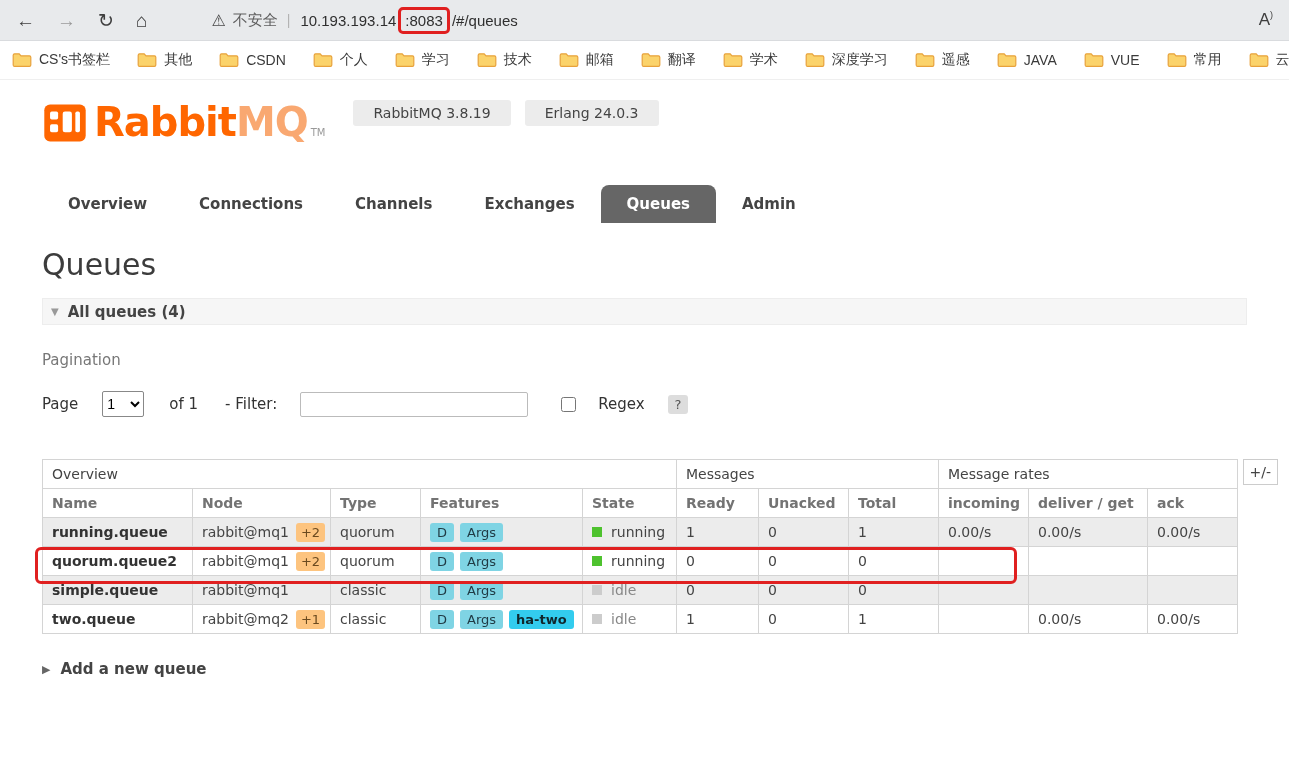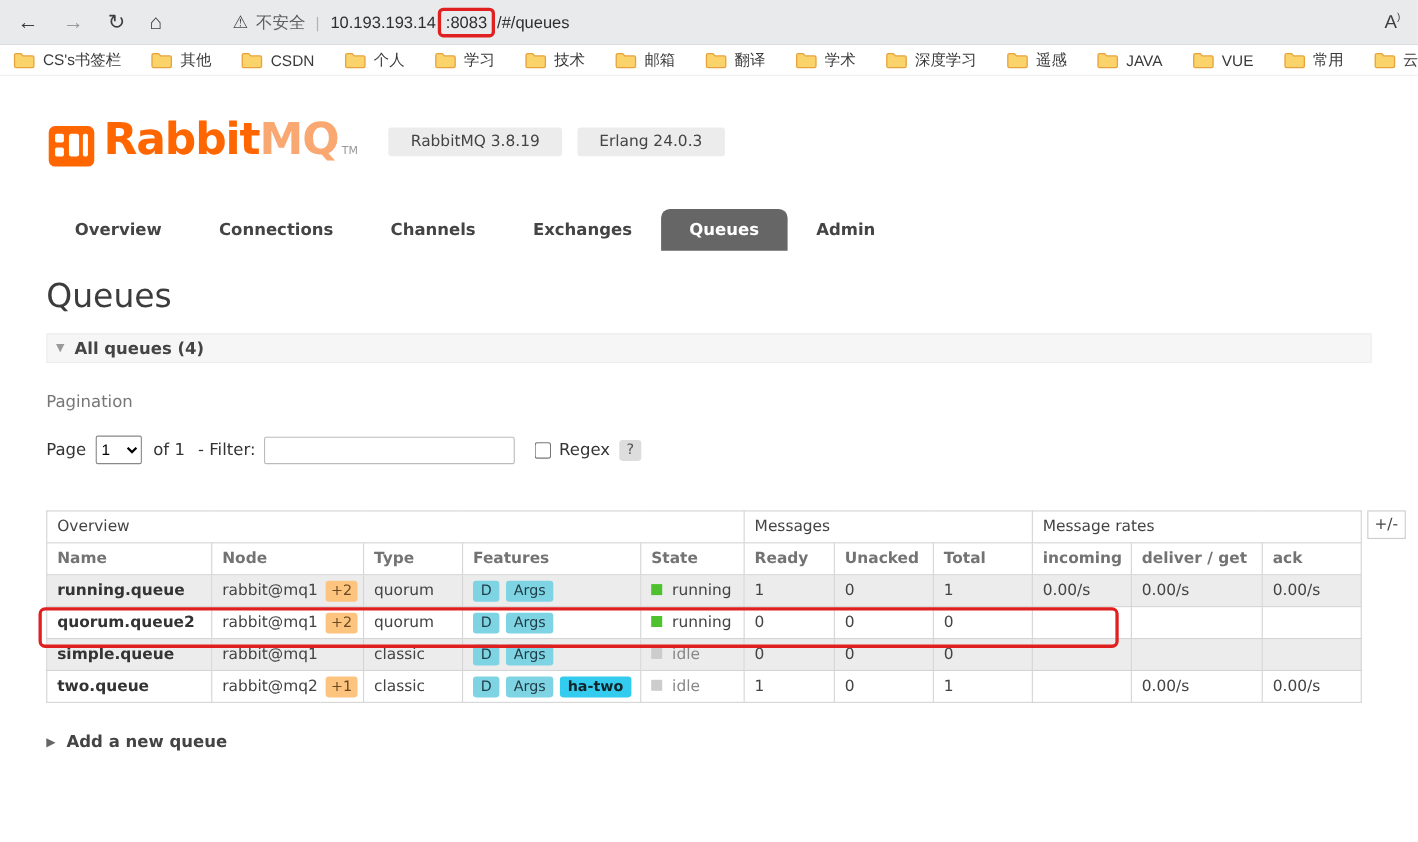--- a/index.html
+++ b/index.html
@@ -15,28 +15,28 @@
   .address { flex:1; display:flex; align-items:center; margin-left:42px; font-size:15px; color:#2f2f2f; }
   .warn-icon { font-size:16px; color:#4a4a4a; margin-right:7px; }
   .insecure { color:#5e5e5e; margin-right:9px; }
   .addr-sep { color:#b3b3b3; margin-right:10px; font-size:14px; }
   .url-port { border:3px solid var(--annotation-red); border-radius:5px; padding:3px 4px;
               margin:0 2px; display:inline-block; line-height:1; }
   .read-aloud { font-size:17px; color:#3e3e3e; cursor:pointer; }
   .read-aloud sup { font-size:9px; }
 
   
-  .bookmarks-bar { height:28px; background:#fff; border-bottom:1px solid #efefef;
+  .bookmarks-bar { height:39px; background:#fff; border-bottom:1px solid #efefef;
                    display:flex; align-items:center; padding:0 12px; gap:27px;
                    white-space:nowrap; overflow:hidden; }
   .bookmark { display:flex; align-items:center; gap:7px; font-size:14px; color:#3a3a3a; cursor:pointer; flex:0 0 auto; }
 
   
   .main { padding:0 42px; font-family:"DejaVu Sans","Liberation Sans",sans-serif; }
-  .logo-row { margin-top:36px; display:flex; align-items:center; }
+  .logo-row { margin-top:20px; display:flex; align-items:flex-start; }
   .logo-icon { line-height:0; margin-right:6px; }
   .logo-word { font-size:40px; font-weight:bold; letter-spacing:-1px; line-height:44px; }
   .lw1 { color:var(--accent-orange); }
   .lw2 { color:var(--logo-mq); }
   .lwtm { font-size:10px; color:#999; font-weight:normal; letter-spacing:0; margin-left:3px; }
   .badges { display:flex; gap:14px; margin-left:28px; margin-bottom:7px; }
   .vbadge { background:#ececec; color:#444; font-size:14px; padding:5px 20px; border-radius:3px; }
 
   .tabs { margin-top:30px; }
   .tab { display:inline-block; padding:10px 26px; font-weight:bold; font-size:15px; color:#444; cursor:pointer; }
@@ -44,21 +44,21 @@
 
   .page-title { margin-top:24px; font-size:30px; font-weight:normal; color:#3c3c3c; }
 
   .section-bar { margin-top:16px; height:27px; background:#f6f6f6; border:1px solid #ededed;
                  display:flex; align-items:center; padding:0 8px; cursor:pointer; }
   .tri-down { font-size:10px; color:#999; margin-right:9px; }
   .section-label { font-weight:bold; font-size:15px; color:#444; }
 
   .pagination-label { margin-top:26px; font-size:15px; color:#777; }
 
-  .filter-row { margin-top:22px; display:flex; align-items:center; font-size:15px; color:#333; }
+  .filter-row { margin-top:22px; display:flex; align-items:center; font-size:15px; color:#333;gap:15px; }
   .filter-row select { width:42px; height:26px; margin-left:9px; font-size:14px;
                        border:1px solid #888; border-radius:2px; background:#fff; }
   .of-label { margin-left:10px; }
   .filter-label { margin-left:12px; }
   .filter-row input[type=text] { width:228px; height:25px; border:1px solid #bbb; border-radius:2px;
                                  margin-left:8px; padding:0 6px; font-size:14px; }
   .filter-row input[type=checkbox] { margin-left:18px; width:15px; height:15px; }
   .regex-label { margin-left:7px; }
   .help-badge { margin-left:8px; background:#ddd; color:#555; font-size:13px;
                 padding:2px 7px; border-radius:3px; cursor:pointer; }

